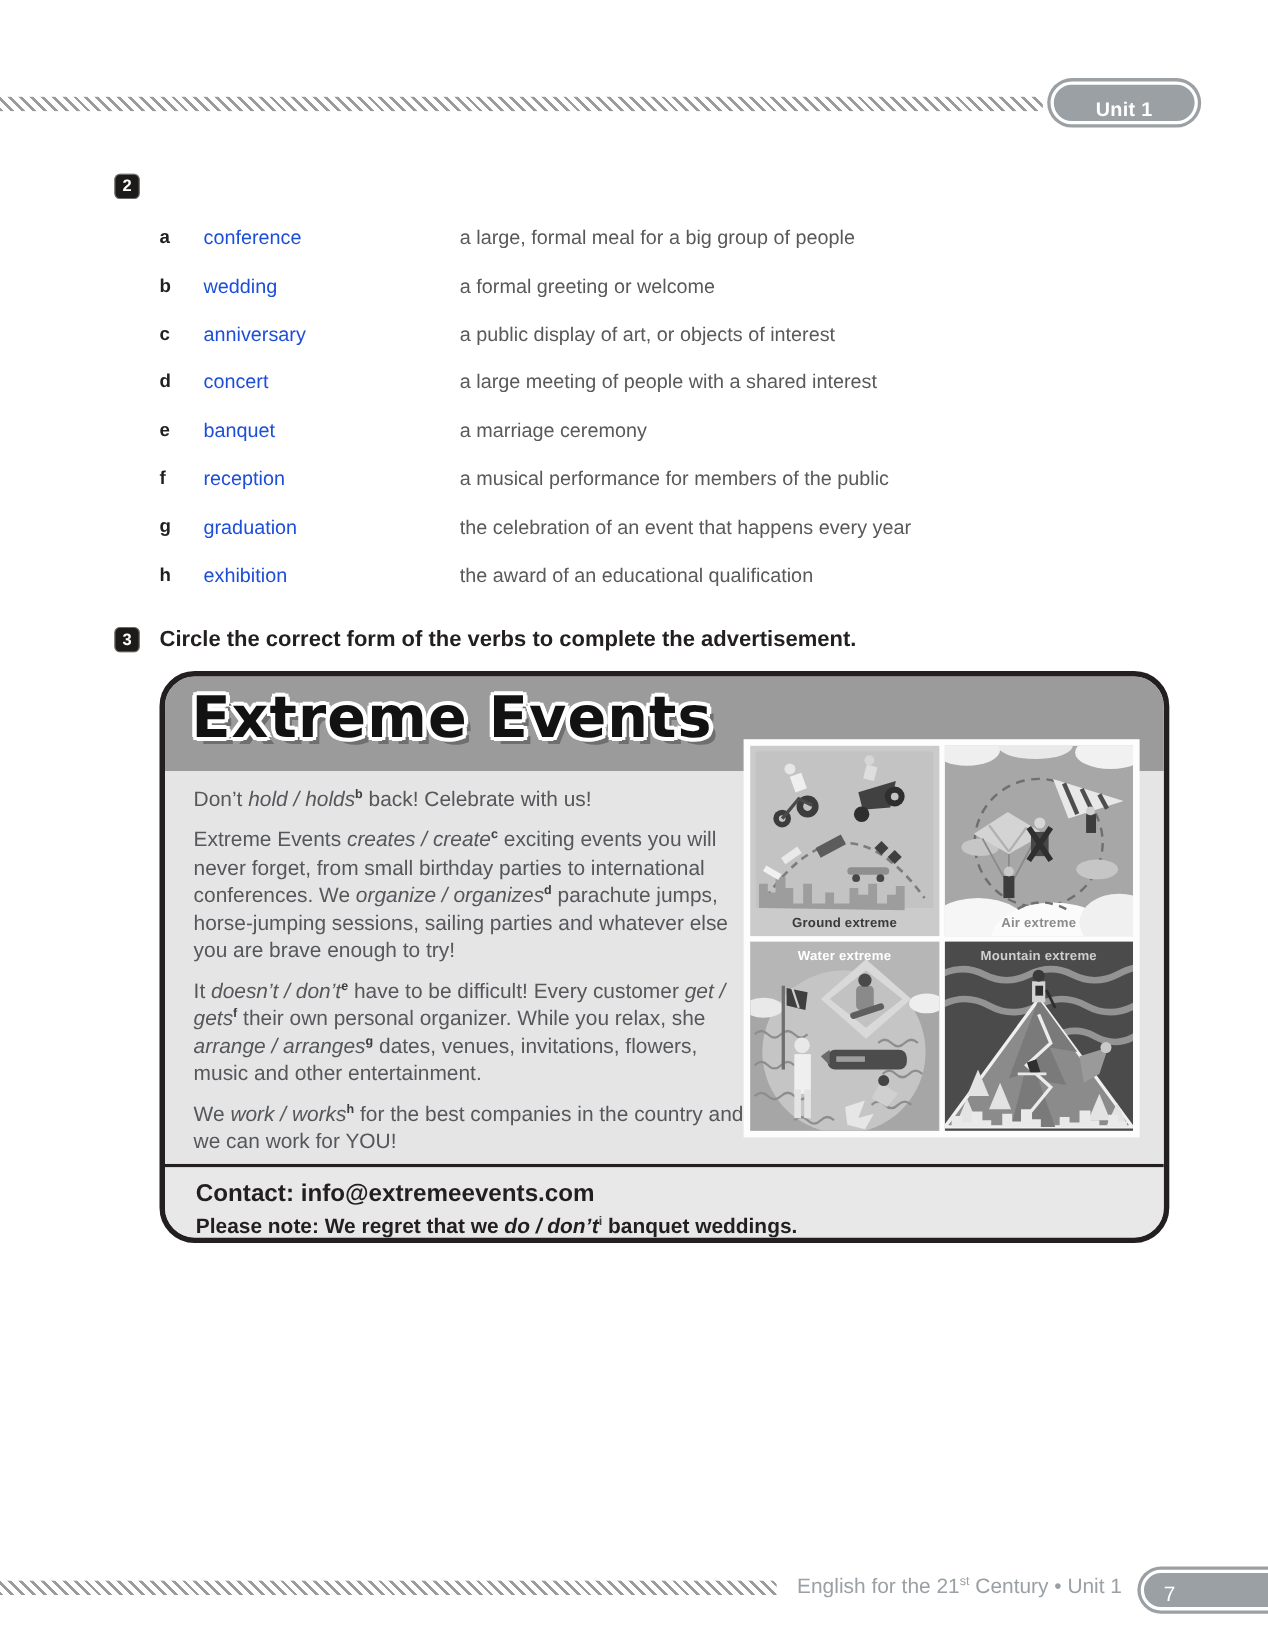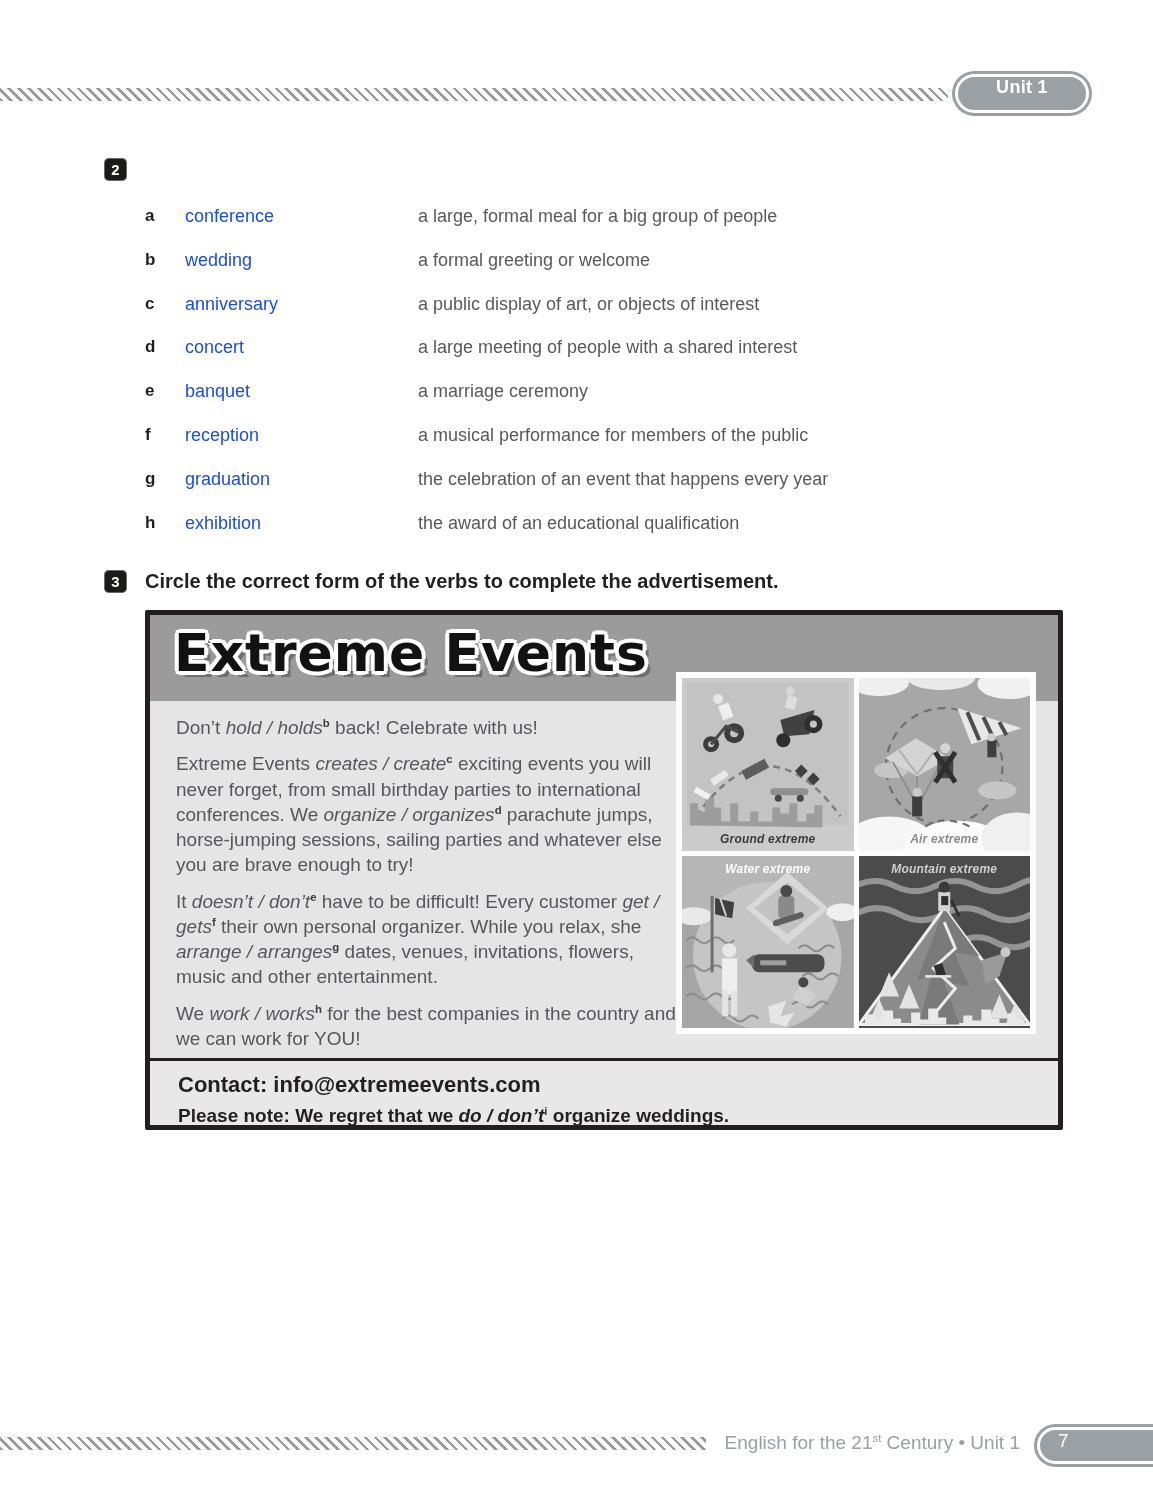--- a/index.html
+++ b/index.html
@@ -11,21 +11,21 @@
   .hatch{
     position:absolute;height:13px;
     background:repeating-linear-gradient(45deg,#9b9b9b 0 2.5px,transparent 2.5px 7px);
   }
   .hatch-top{left:0;top:88px;width:948px;}
   .hatch-bottom{left:0;top:1437px;width:706px;}
   
   .pill{
     position:absolute;background:#9aa0a4;border:3px solid #fff;
     box-shadow:0 0 0 3px #9aa0a4;border-radius:22px;
-    color:#fff;font-weight:bold;display:flex;align-items:flex-start;justify-content:center;
+    color:#fff;font-weight:bold;display:flex;align-items:flex-end;justify-content:center;
   }
   .unit-badge{left:955px;top:74px;width:128px;height:33px;font-size:18px;letter-spacing:.3px;}
   .page-pill{left:1037px;top:1427px;width:140px;height:31px;justify-content:flex-start;
     padding-left:18px;font-size:19px;font-weight:normal;}
   
   .ex-header{position:absolute;left:104px;display:flex;align-items:center;gap:18px;}
   .ex2-header{top:158px;}
   .ex3-header{top:570px;}
   .num-badge{
     width:23px;height:23px;background:#1c1b1a;border-radius:5px;color:#fff;
@@ -35,21 +35,21 @@
   .ex-title{font-size:20px;font-weight:bold;color:#231f20;}
   
   .match-list{position:absolute;left:145px;top:206px;width:900px;}
   .match-row{display:flex;height:43.8px;align-items:flex-start;font-size:18px;}
   .match-letter{width:40px;font-weight:bold;font-size:17px;color:#231f20;}
   .match-term{width:233px;color:#1d4ed8;}
   .match-desc{color:#58595b;}
   
   .ad-box{
     position:absolute;left:145px;top:610px;width:918px;height:520px;
-    border:5px solid #231f20;border-radius:2px;overflow:hidden;background:#e5e5e6;
+    border:5px solid #231f20;border-radius:32px;overflow:hidden;background:#e5e5e6;
     box-sizing:border-box;
   }
   .ad-header{position:relative;height:86px;background:#9b9b9b;}
   .ad-title{
     position:absolute;left:24px;top:8px;font-size:52px;font-weight:900;
     font-family:"DejaVu Sans","Liberation Sans",sans-serif;color:#121212;letter-spacing:1px;
     text-shadow:-4px 0 0 #fff,4px 0 0 #fff,0 -4px 0 #fff,0 4px 0 #fff,
       -3px -3px 0 #fff,3px -3px 0 #fff,-3px 3px 0 #fff,3px 3px 0 #fff,
       6px 6px 0 rgba(45,45,45,.4);
   }
@@ -58,21 +58,21 @@
   .ad-text p{margin:0 0 11px 0;}
   .sg-i{font-style:italic;}
   .sg-b{font-weight:bold;color:#231f20;}
   sup.sg-sup{font-weight:bold;font-size:.6em;line-height:0;color:#3c3d40;}
   
   .img-grid{
     position:absolute;right:22px;top:-29px;width:360px;height:362px;background:#fdfdfd;
     padding:6px;box-sizing:border-box;display:grid;grid-template-columns:1fr 1fr;
     grid-template-rows:1fr 1fr;gap:5px;
   }
-  .panel{position:relative;overflow:hidden;font-style:italic;}
+  .panel{position:relative;overflow:hidden;}
   .panel svg{position:absolute;inset:0;width:100%;height:100%;}
   .caption{
     position:absolute;left:0;right:0;text-align:center;font-size:12px;font-weight:bold;
     letter-spacing:.2px;
   }
   .cap-bottom{bottom:5px;}
   .cap-top{top:6px;}
   .cap-ground{color:#3a3a3a;}
   .cap-air{color:#8b8b8b;}
   .cap-water{color:#ffffff;}
@@ -297,21 +297,21 @@
             <path d="M6,168 v-10 h10 v6 h8 v-10 h10 v8 h8 v6 Z M52,168 v-12 h9 v7 h8 v-11 h10 v9 h8 v7 Z M104,168 v-9 h9 v5 h9 v-11 h10 v9 h8 v6 Z M148,168 v-11 h9 v6 h8 v5 Z" fill="#e9e9e9"></path>
           </svg>
           <div class="caption cap-top cap-mountain">Mountain extreme</div>
         </div>
 
       </div>
     </div>
 
     <div class="ad-footer">
       <p class="ad-contact">Contact: info@extremeevents.com</p>
-      <p class="ad-note"><span class="sg-b">Please note: We regret that we </span><span class="sg-i sg-b">do / don’t</span><sup class="sg-sup">i</sup><span class="sg-b"> organize weddings.</span></p>
+      <p class="ad-note"><span class="sg-b">Please note: We regret that we </span><span class="sg-i sg-b">do / don’t</span><sup class="sg-sup">i</sup><span class="sg-b"> banquet weddings.</span></p>
     </div>
   </div>
 
   <div class="hatch hatch-bottom"></div>
   <div class="footer-series"><span>English for the 21</span><sup class="sg-sup">st</sup><span> Century • Unit 1</span></div>
   <div class="pill page-pill">
     <span>7</span>
   </div>
 
 </div>

